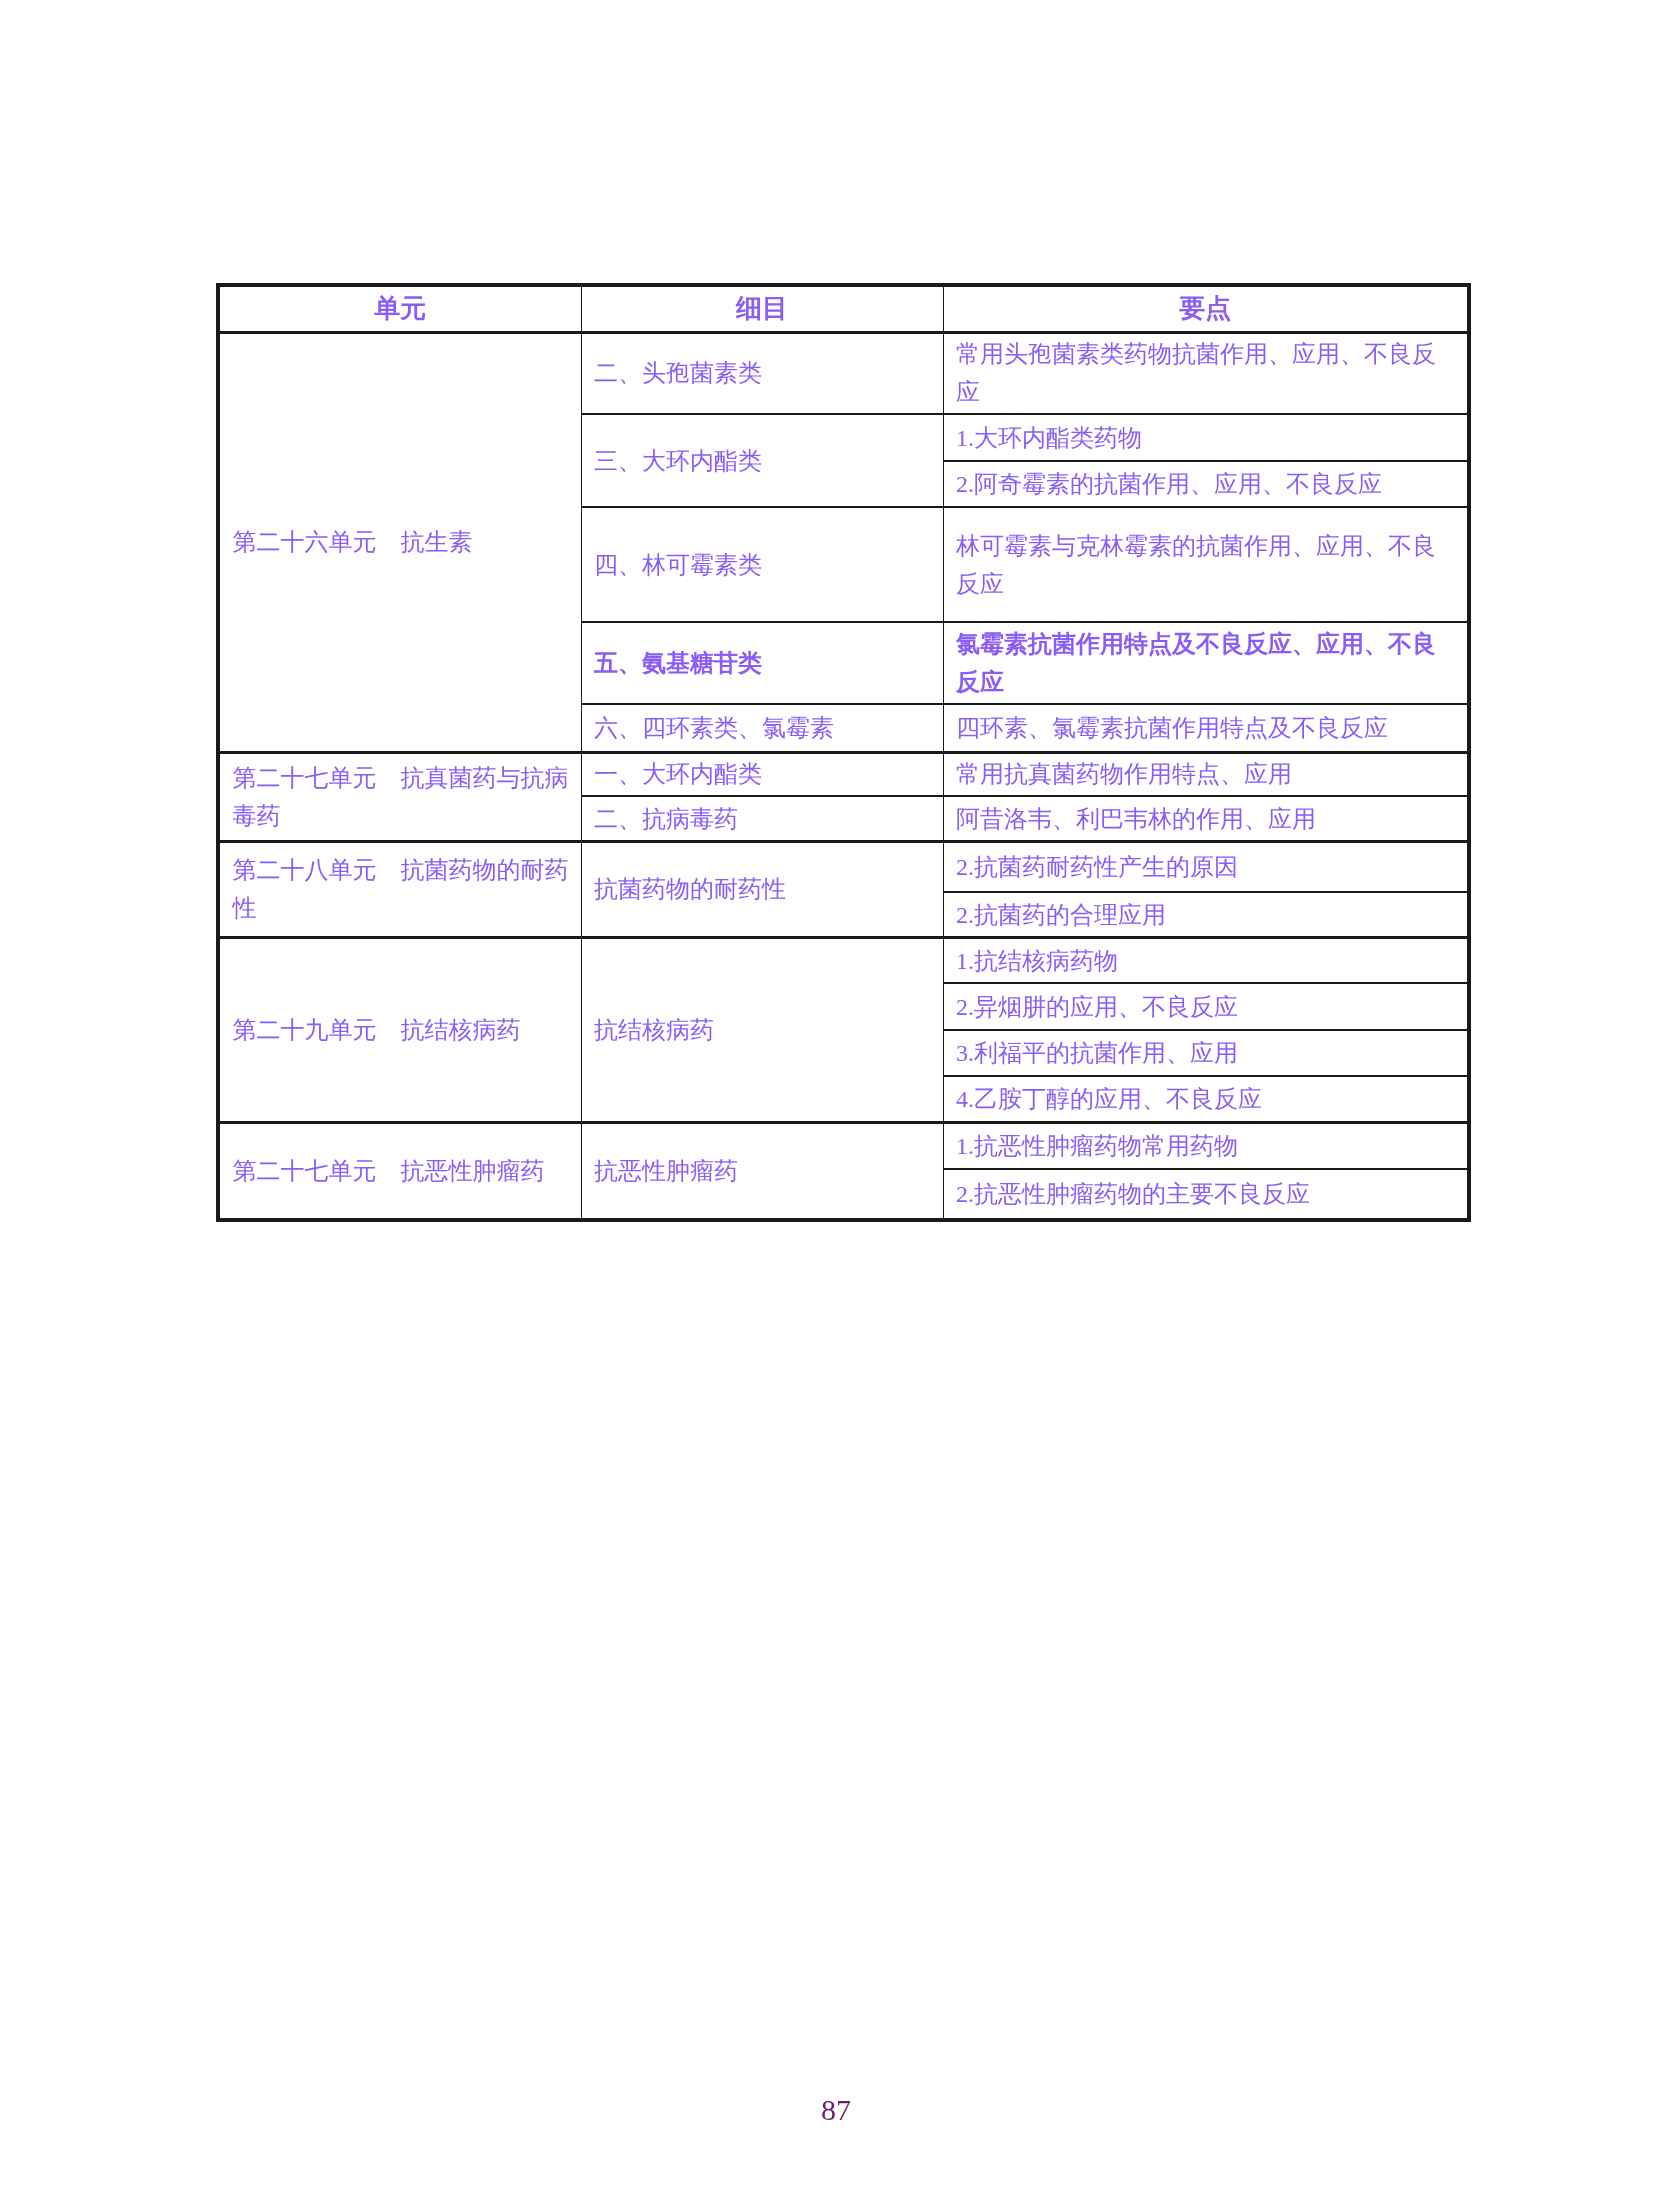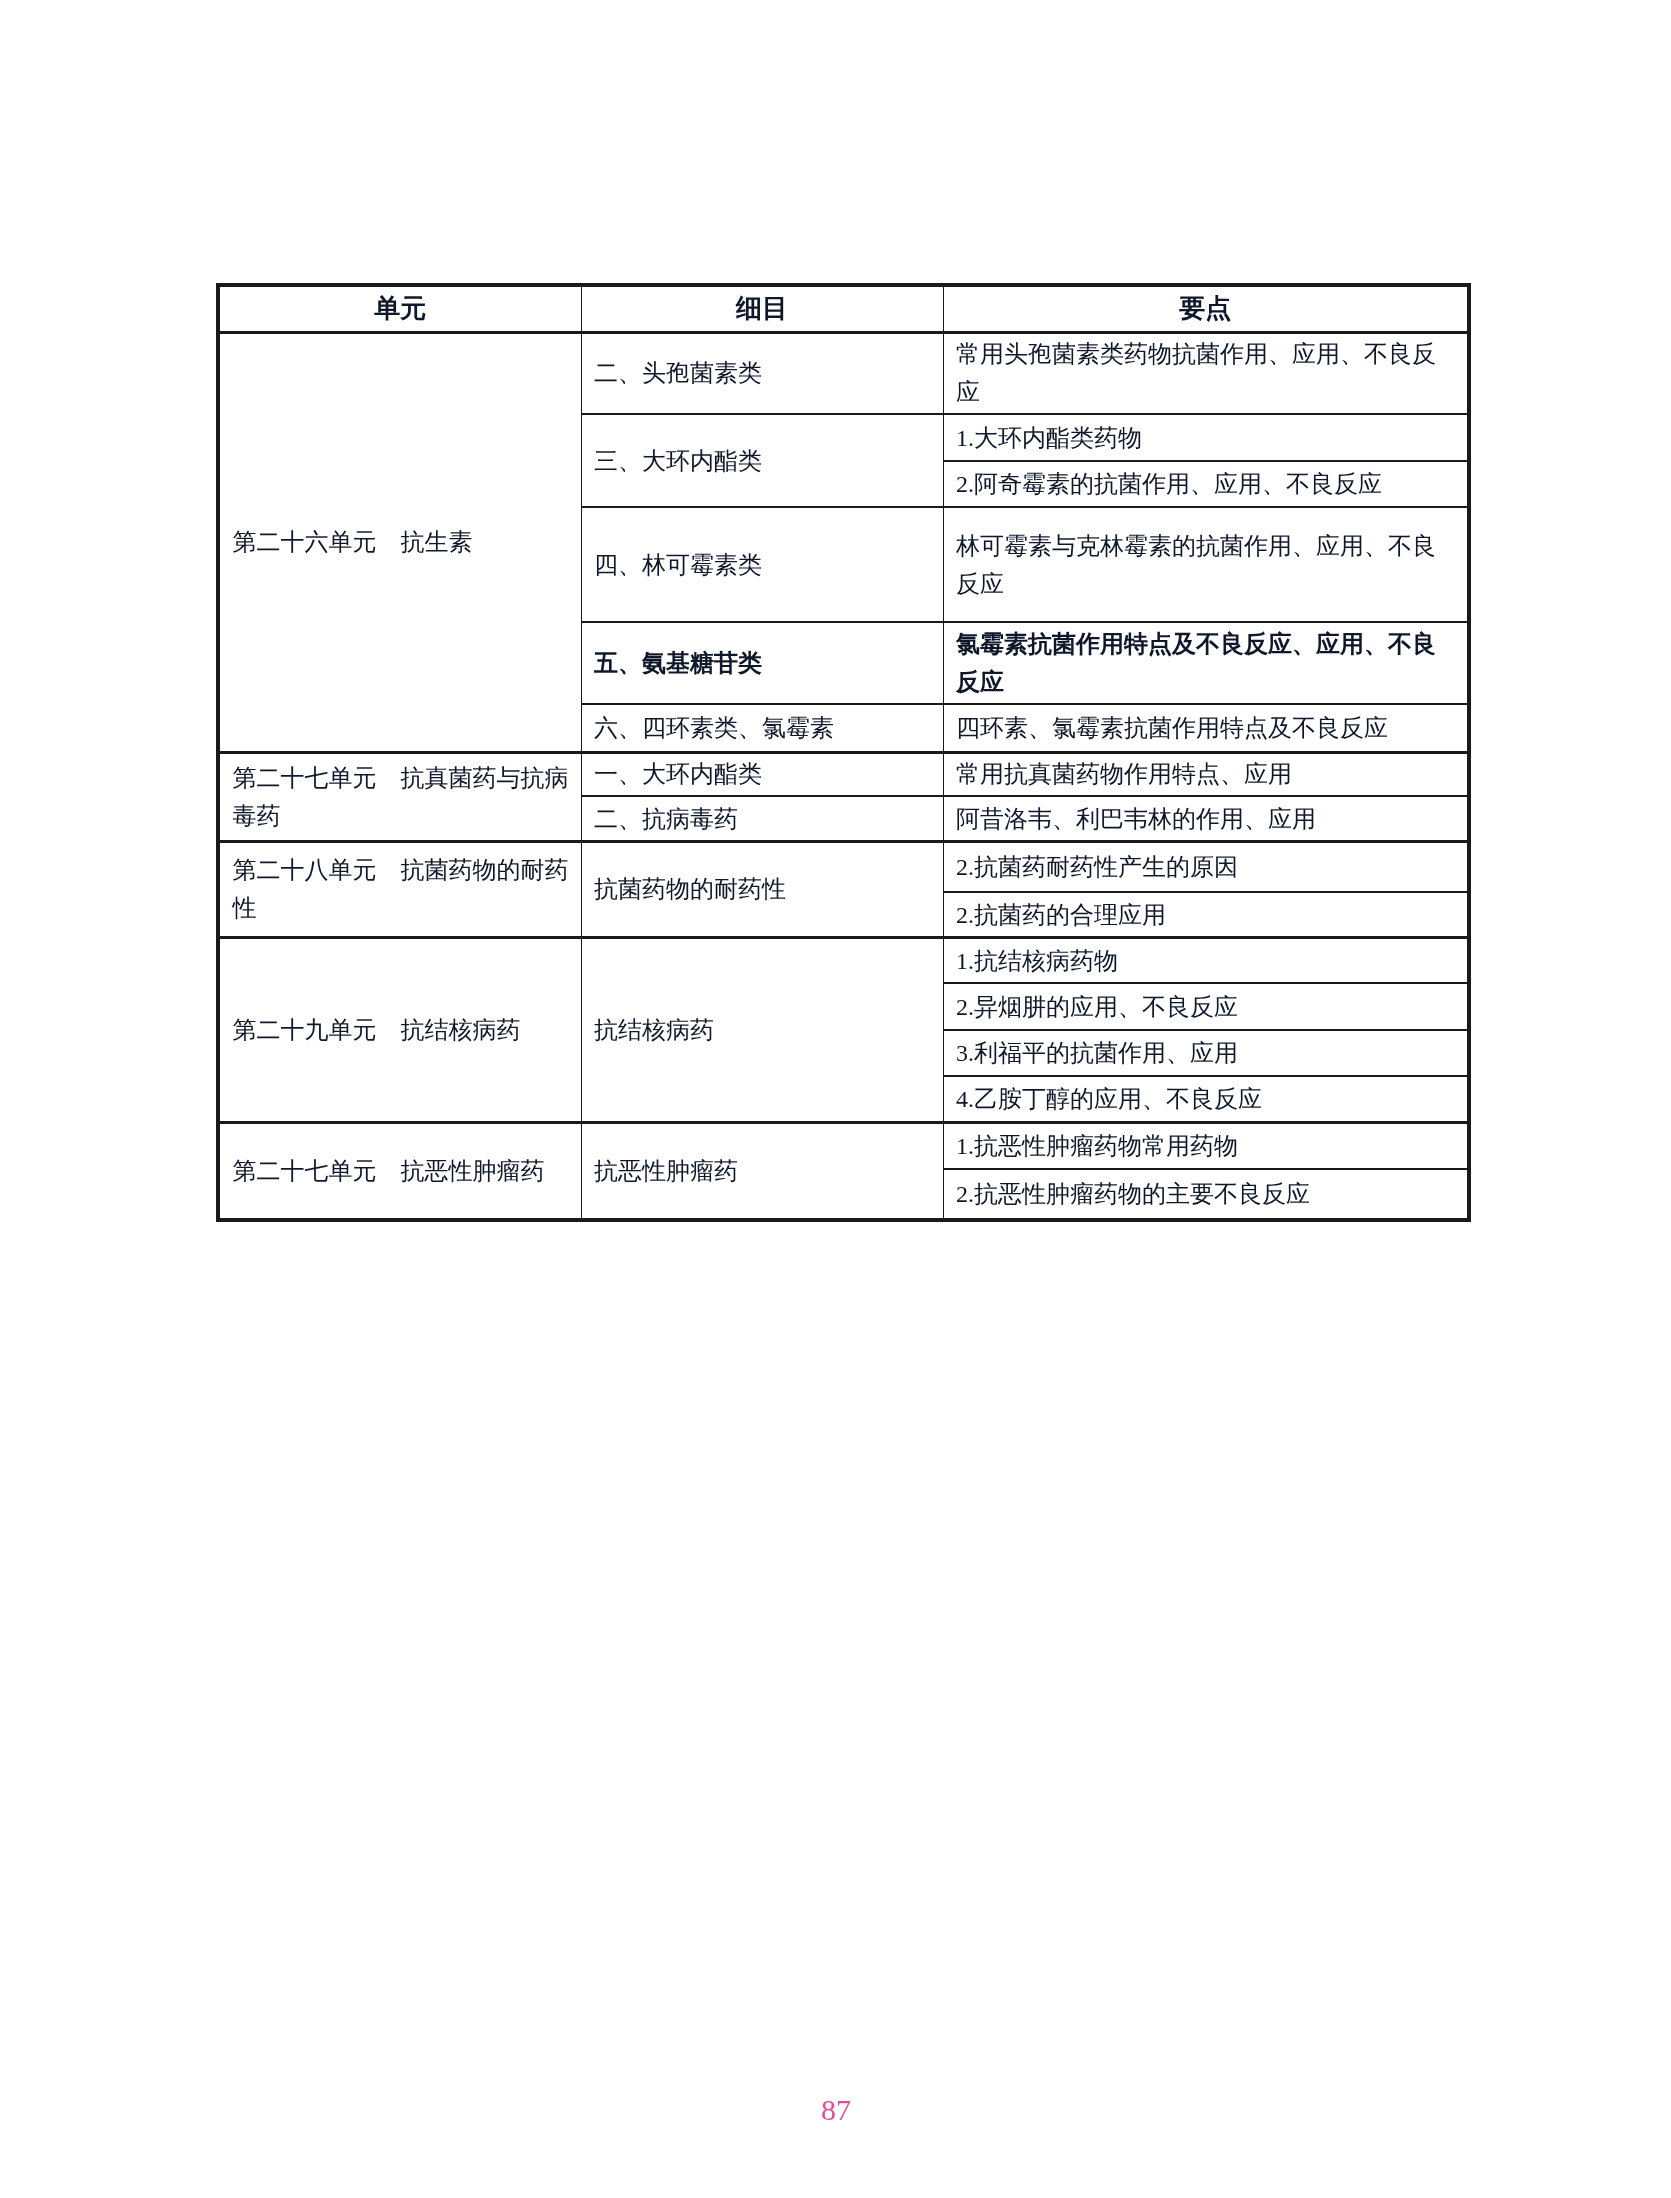--- a/index.html
+++ b/index.html
@@ -30,41 +30,41 @@
   th, td {
     border-top: 2.9px solid #1a1a1a;
     border-bottom: 2.9px solid #1a1a1a;
     border-left: 1.9px solid #1a1a1a;
     border-right: 1.9px solid #1a1a1a;
     vertical-align: middle;
     font-size: 24px;
     line-height: 38px;
     padding: 1.9px 9.6px 1.9px 12.4px;
     word-break: break-all;
-    color: #0f172a;
+    color: #8b5cf6;
   }
   thead tr { height: 47px; }
   th {
     text-align: center;
     font-weight: bold;
     font-size: 26px;
     padding: 0 3.8px;
     border-bottom-width: 3.8px;
   }
   tr.unit-start td { border-top-width: 3.8px; }
   td.unit, td.item, td.point { text-align: left; }
   .pageno {
     position: absolute;
     top: 2091px;
     left: 0;
     width: 100%;
     text-align: center;
     font-size: 30px;
     line-height: 38px;
-    color: #ec4899;
+    color: #701a75;
   }
 </style>
 </head>
 <body>
 
 <div id="page">
 
   <table class="syllabus">
     <colgroup>
       <col class="c1">

